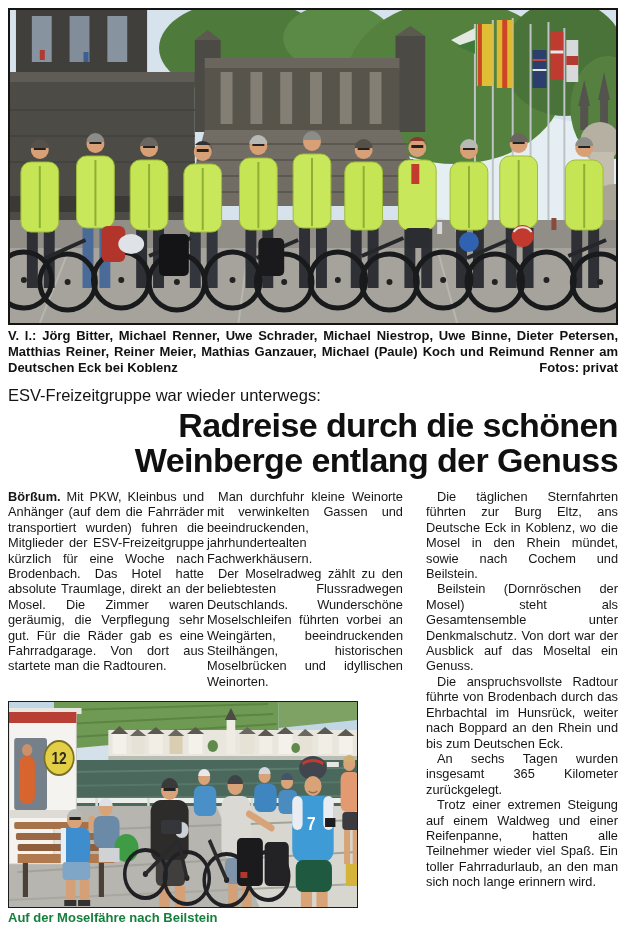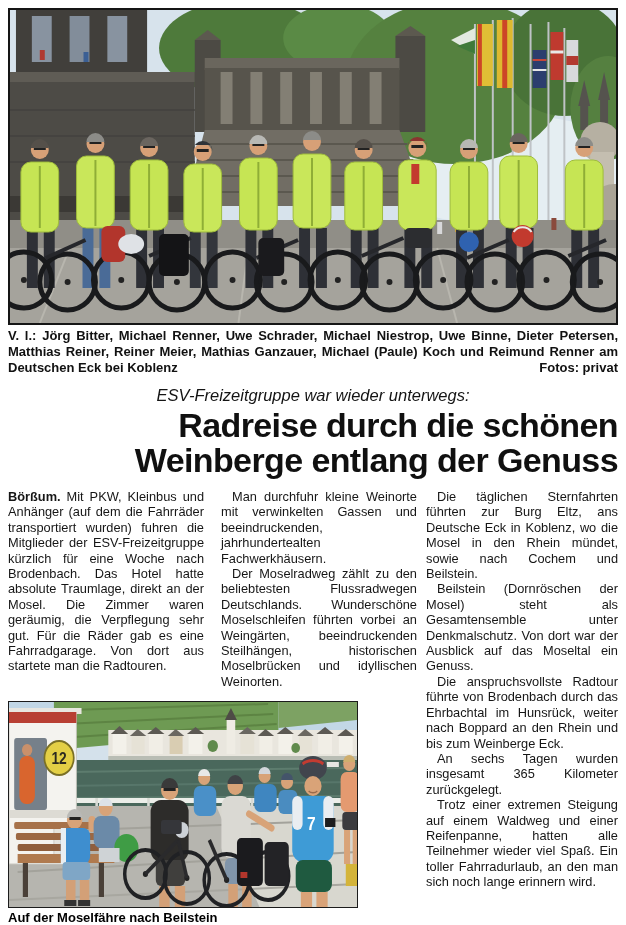--- a/index.html
+++ b/index.html
@@ -3,32 +3,32 @@
 <meta charset="utf-8">
 <style>
   html,body{margin:0;padding:0;background:#ffffff;}
   body{width:626px;font-family:"Liberation Sans",sans-serif;color:#161616;-webkit-font-smoothing:antialiased;}
   .page{width:610px;padding:8px 8px 6px 8px;}
   .photo{display:block;box-sizing:border-box;background:#dfe6ec;}
   .photo svg{display:block;width:100%;height:100%;}
   .photo-top{width:610px;height:317px;border:2px solid #151515;}
   .caption-top{position:relative;margin-top:3px;font-weight:bold;font-size:13px;line-height:16px;text-align:justify;color:#111;}
   .credit{position:absolute;right:0;bottom:0;font-weight:bold;background:#fff;padding-left:6px;}
-  .kicker{margin-top:10px;text-align:center;font-style:italic;font-size:16.5px;line-height:18px;color:#141414;}
+  .kicker{margin-top:10px;font-size:16.5px;line-height:18px;color:#141414;}
   .headline{margin-top:4px;text-align:right;font-weight:bold;font-size:34px;line-height:35px;letter-spacing:-0.6px;color:#101010;}
   .body-grid{display:flex;gap:13px;margin-top:11px;}
   .left-wrap{width:405px;flex:none;}
-  .cols{display:flex;gap:17px;}
+  .cols{display:flex;gap:3px;}
   .col{width:196px;flex:none;}
   .col3{width:192px;flex:none;}
   .col p{margin:0;font-size:12.8px;line-height:15.4px;text-align:justify;text-indent:11px;}
   .col p.noindent{text-indent:0;}
   .dateline{font-weight:bold;}
   .photo-bottom{margin-top:12px;width:350px;height:207px;border:1px solid #1c1c1c;}
-  .caption-bottom{margin-top:2px;font-weight:bold;font-size:13px;line-height:15px;color:#000000;}
+  .caption-bottom{margin-top:2px;font-weight:bold;font-size:13px;line-height:15px;color:#15803d;}
 </style>
 </head>
 <body>
 
 <div class="page">
 
   <figure class="photo photo-top" style="margin:0">
     <svg viewBox="0 0 610 313" preserveAspectRatio="none">
 
       <rect x="0" y="0" width="610" height="313" fill="#d7e3ec"></rect>
@@ -481,19 +481,19 @@
             <rect x="390" y="162" width="13" height="22" fill="#d4b43a"></rect>
           </g>
         </svg>
       </figure>
       <div class="caption-bottom">Auf der Moselfähre nach Beilstein</div>
     </div>
 
     <div class="col col3">
       <p>Die täglichen Sternfahrten führten zur Burg Eltz, ans Deutsche Eck in Koblenz, wo die Mosel in den Rhein mündet, sowie nach Cochem und Beilstein.</p>
       <p>Beilstein (Dornröschen der Mosel) steht als Gesamtensemble unter Denkmalschutz. Von dort war der Ausblick auf das Moseltal ein Genuss.</p>
-      <p>Die anspruchsvollste Radtour führte von Brodenbach durch das Ehrbachtal im Hunsrück, weiter nach Boppard an den Rhein und bis zum Weinberge Eck.</p>
+      <p>Die anspruchsvollste Radtour führte von Brodenbach durch das Ehrbachtal im Hunsrück, weiter nach Boppard an den Rhein und bis zum Deutschen Eck.</p>
       <p>An sechs Tagen wurden insgesamt 365 Kilometer zurückgelegt.</p>
       <p>Trotz einer extremen Steigung auf einem Waldweg und einer Reifenpanne, hatten alle Teilnehmer wieder viel Spaß. Ein toller Fahrradurlaub, an den man sich noch lange erinnern wird.</p>
     </div>
   </div>
 
 </div>
 
 </body></html>

